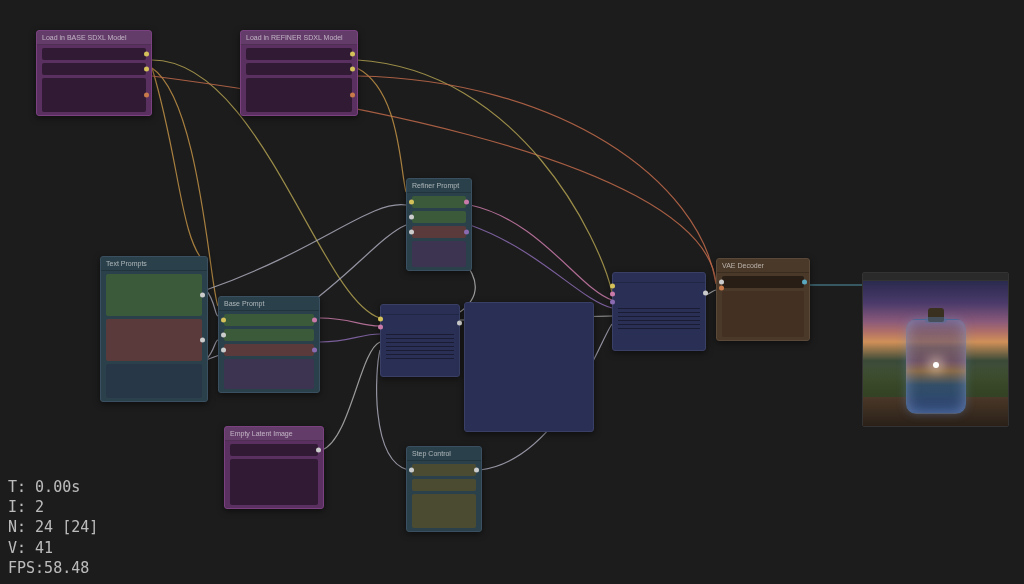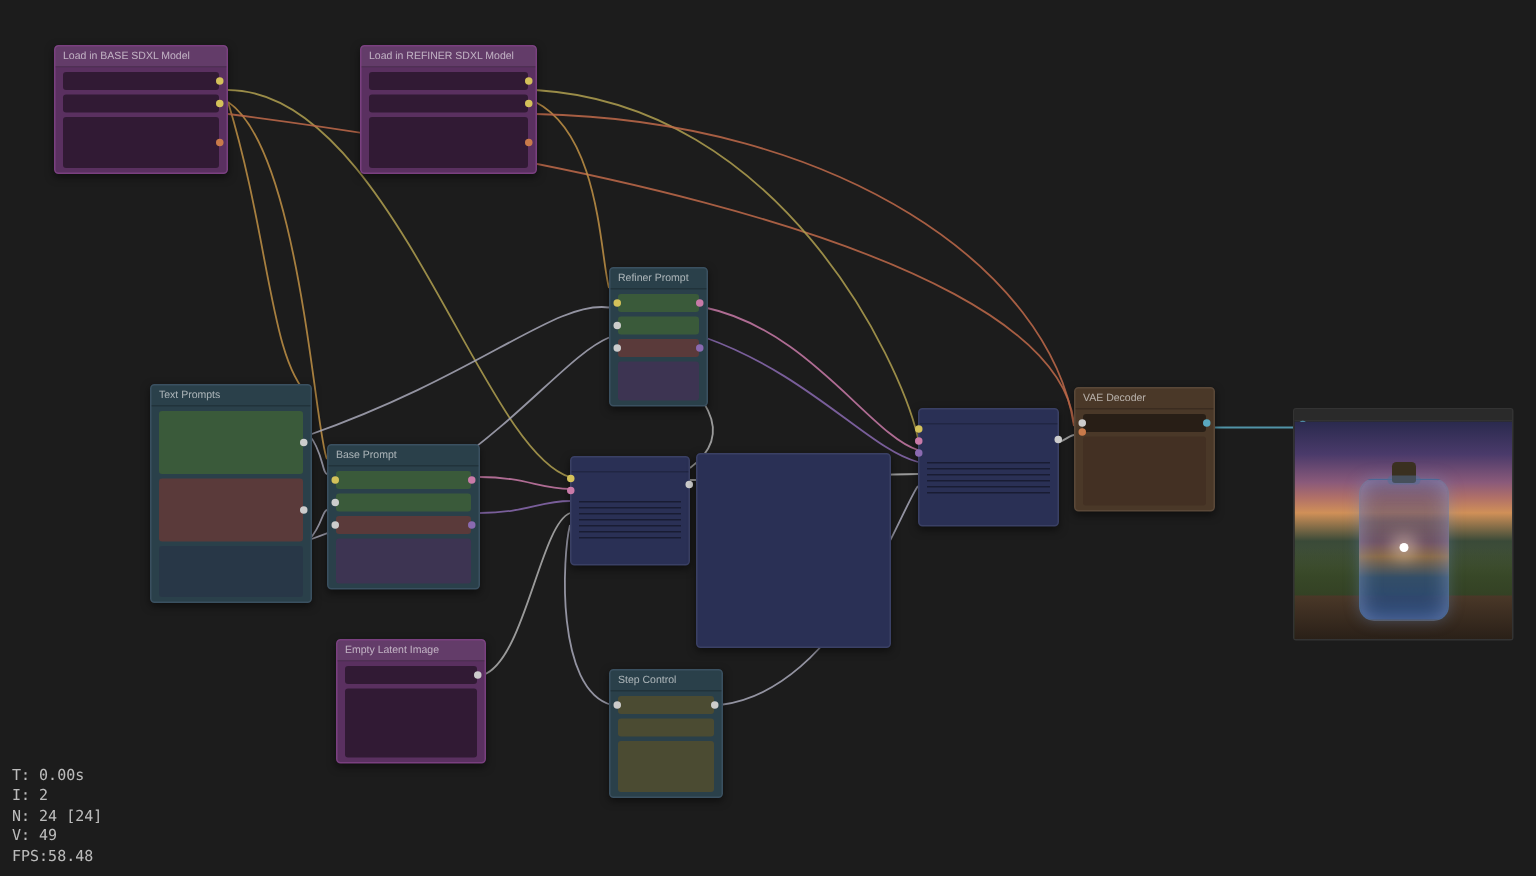--- a/index.html
+++ b/index.html
@@ -115,21 +115,21 @@
     content:""; position:absolute; top:-3px; left:50%; transform:translateX(-50%);
     width:22px; height:6px; background: rgba(80,110,150,0.5); border-radius:3px;
   }
   .glow { position:absolute; left:50%; top:48%; transform:translate(-50%,-50%);
     width:6px;height:6px;border-radius:50%; background:#fff; box-shadow:0 0 12px 4px rgba(255,230,200,0.7);}
 
   #stats {
     position: absolute;
     left: 8px;
     bottom: 6px;
-    font-size: 10px;
+    font-size: 15px;
     line-height: 1.35;
     color: rgba(255,255,255,0.7);
     font-family: monospace;
   }
 
   svg.wires { position:absolute; inset:0; pointer-events:none; }
   svg.wires path { fill:none; stroke-width:1.2; opacity:0.85; }
 </style>
 </head>
 <body>
@@ -330,15 +330,15 @@
         </div>
   </div>
 </div>
 
 </div>
 
 <div id="stats">
   <div>T: 0.00s</div>
   <div>I: 2</div>
   <div>N: 24 [24]</div>
-  <div>V: 49</div>
+  <div>V: 41</div>
   <div>FPS:58.48</div>
 </div>
 
 </body></html>

